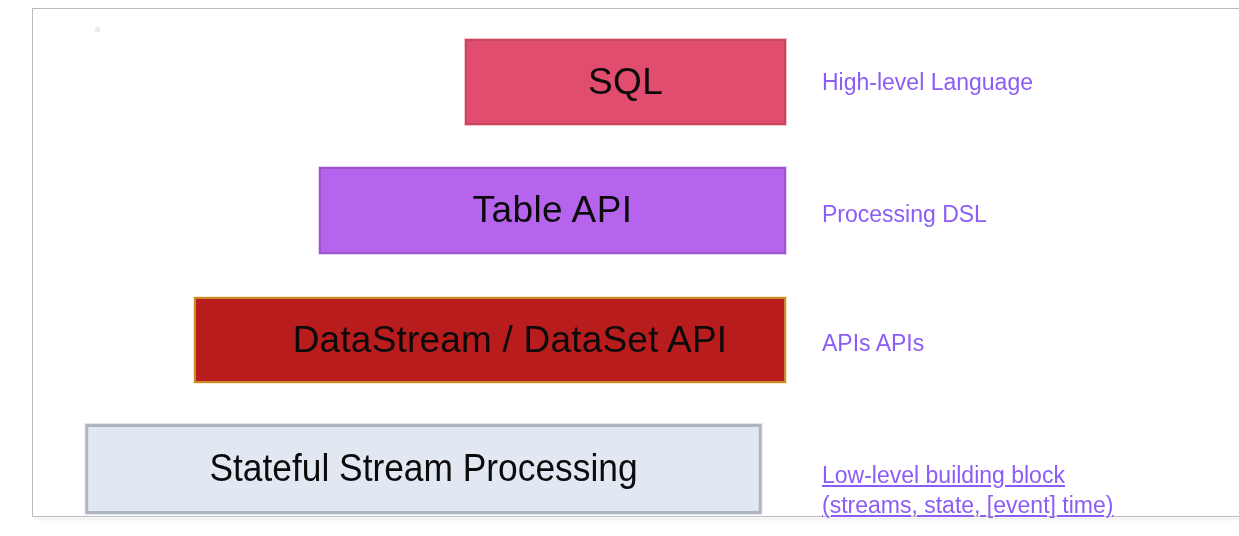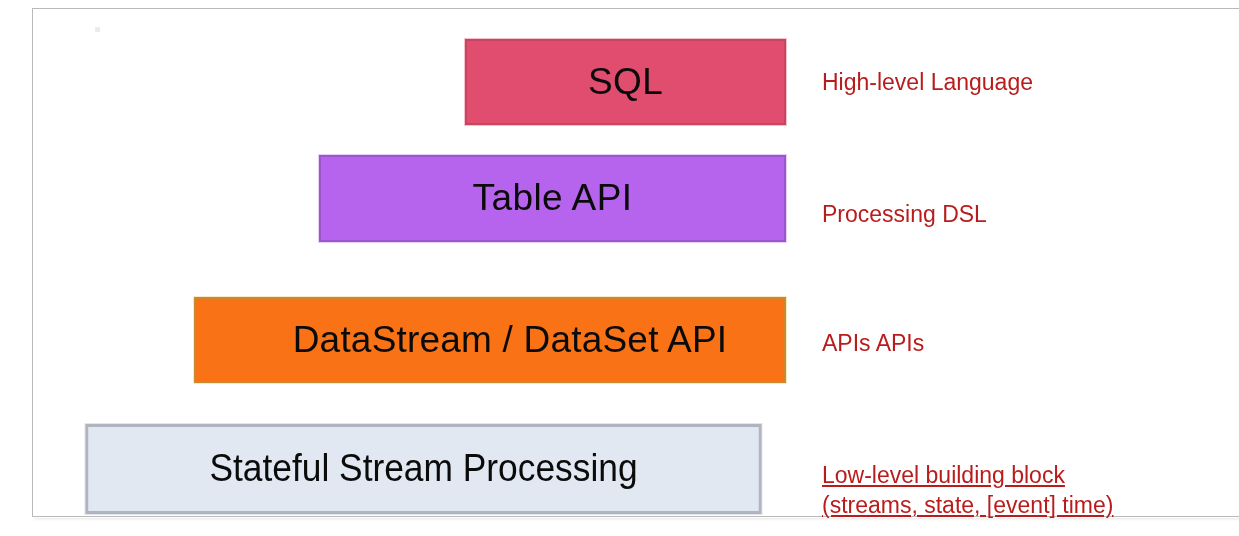--- a/index.html
+++ b/index.html
@@ -87,36 +87,36 @@
     height: 86px;
     background: #e14d6e;
     border: 2px solid #c9455f;
     box-shadow: 0 0 0 1px rgba(225,77,110,0.35);
     font-size: 37px;
     letter-spacing: 0.4px;
   }
 
   .box-table {
     left: 286px;
-    top: 146px;
+    top: 158px;
     width: 467px;
     height: 87px;
     background: #b664ee;
     border: 2px solid #9b56c9;
     box-shadow: 0 0 0 1px rgba(182,100,238,0.30);
     font-size: 37px;
     letter-spacing: 0.4px;
   }
 
   .box-datastream {
     left: 161px;
     top: 288px;
     width: 592px;
     height: 86px;
-    background: #f97316;
+    background: #b91c1c;
     border: 2px solid #c98a2e;
     box-shadow: 0 0 0 1px rgba(243,160,40,0.25);
     font-size: 37px;
     letter-spacing: 0.2px;
     padding-left: 40px;
   }
 
   .box-stateful {
     left: 27px;
     top: 415px;
@@ -129,21 +129,21 @@
     font-family: "Liberation Sans Narrow", "Liberation Sans", sans-serif;
     transform: scaleX(0.93);
     transform-origin: center center;
     letter-spacing: 0px;
   }
 
   
   .layer-desc {
     position: absolute;
     left: 789px;
-    color: #b91c1c;
+    color: #8b5cf6;
     font-size: 23px;
     line-height: 30px;
     white-space: pre-line;
     text-align: left;
   }
 
   .desc-sql      { top: 58px; }
   .desc-table    { top: 190px; }
   .desc-core     { top: 319px; }
   .desc-stateful { top: 451px; text-decoration: underline; }

